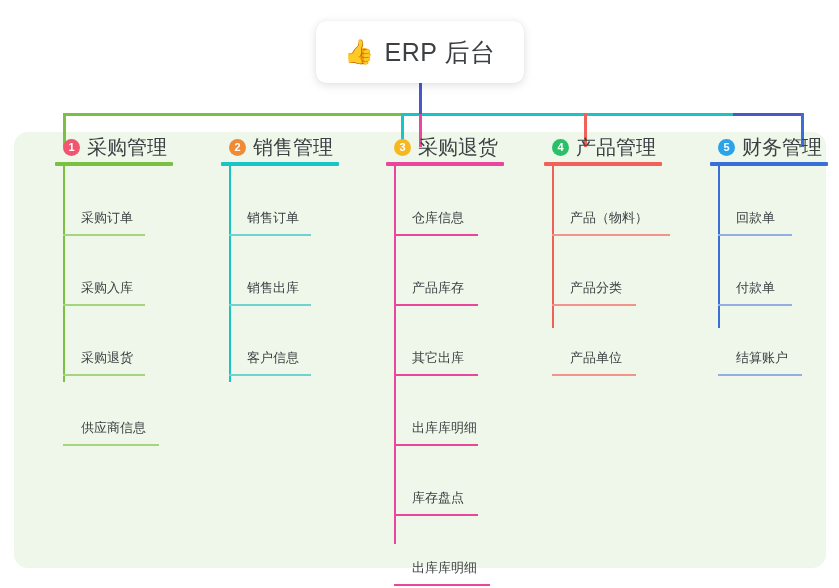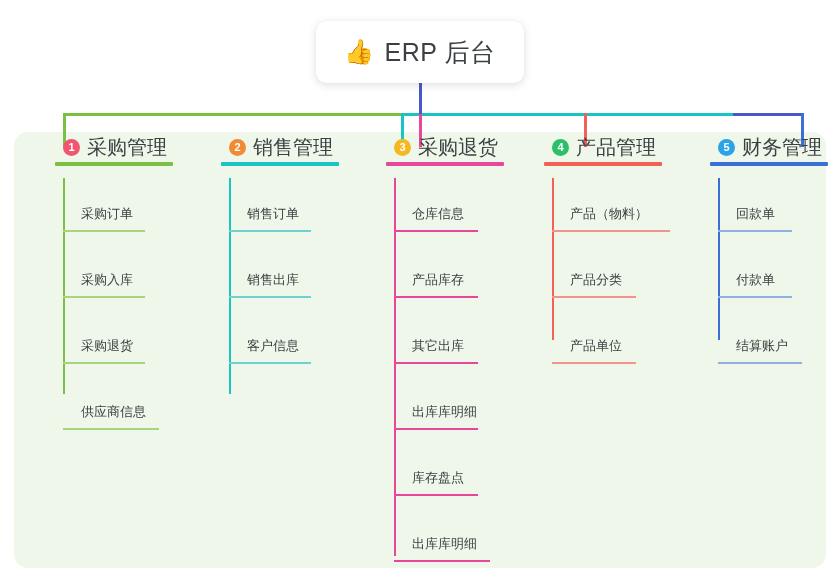--- a/index.html
+++ b/index.html
@@ -112,24 +112,23 @@
     padding-top: 0px;
   }
   .spine {
     position: absolute;
     left: 0;
     top: 0;
     width: 2px;
   }
   .leaf {
     position: relative;
-    height: 54px;
+    height: 70px;
     padding-left: 18px;
     box-sizing: border-box;
-    margin-top: 12px;
   }
   .leaf-label {
     position: absolute;
     left: 18px;
     bottom: 9px;
     font-size: 13px;
     color: #3c4043;
     white-space: nowrap;
   }
   .leaf-rule {

